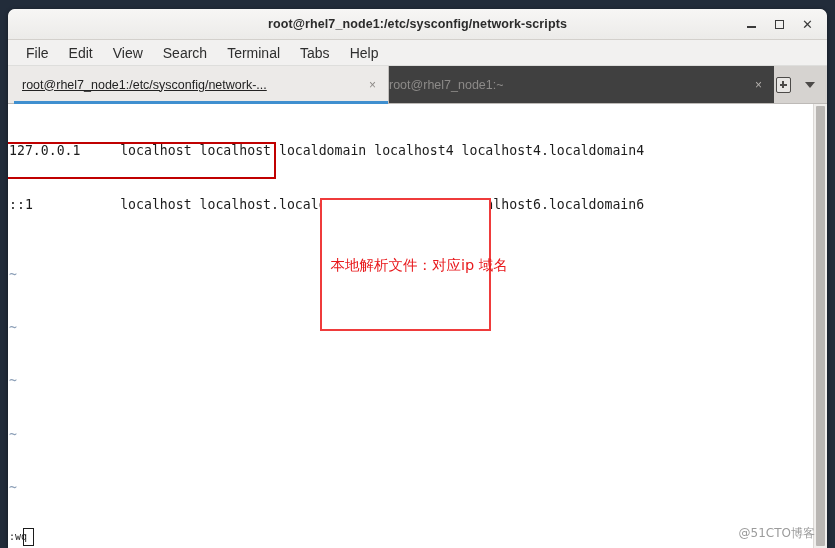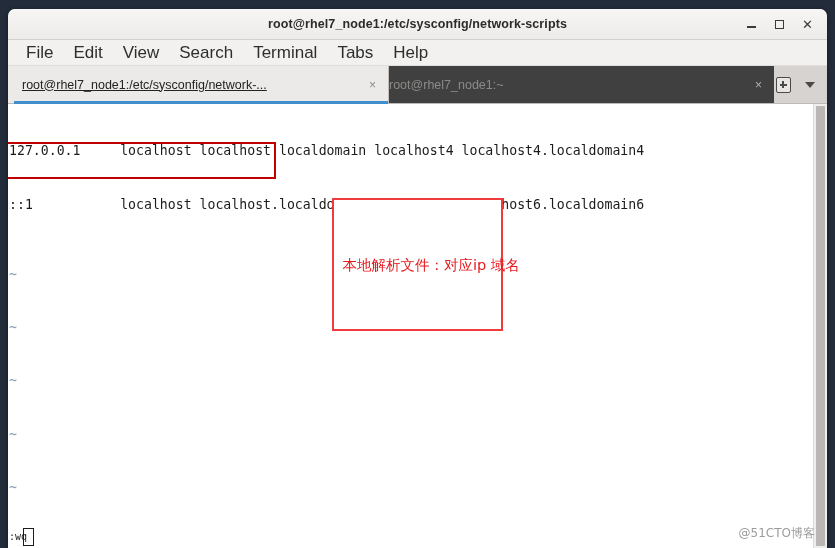--- a/index.html
+++ b/index.html
@@ -102,21 +102,21 @@
     height: 25px;
     min-height: 25px;
     background: #f2f1f0;
     border-bottom: 1px solid #dededc;
     display: flex;
     align-items: center;
     padding-left: 8px;
     gap: 0px;
   }
   .menu-item {
-    font-size: 17px;
+    font-size: 14px;
     color: #2e2e2e;
     padding: 3px 10px;
     cursor: default;
     white-space: nowrap;
   }
 
   
   #tabbar {
     height: 37px;
     min-height: 37px;
@@ -278,21 +278,21 @@
     left: -2px;
     top: 38px;
     width: 270px;
     height: 37px;
     border: 2.5px solid #c00000;
     box-sizing: border-box;
     pointer-events: none;
   }
   #note-box {
     position: absolute;
-    left: 324px;
+    left: 312px;
     top: 94px;
     width: 171px;
     height: 133px;
     border: 2.5px solid #ef3b3b;
     box-sizing: border-box;
     background: #ffffff;
     display: flex;
     align-items: center;
     justify-content: center;
   }

